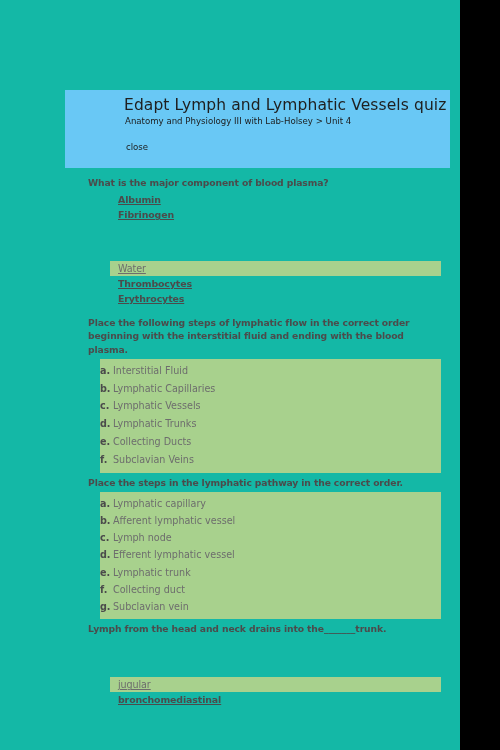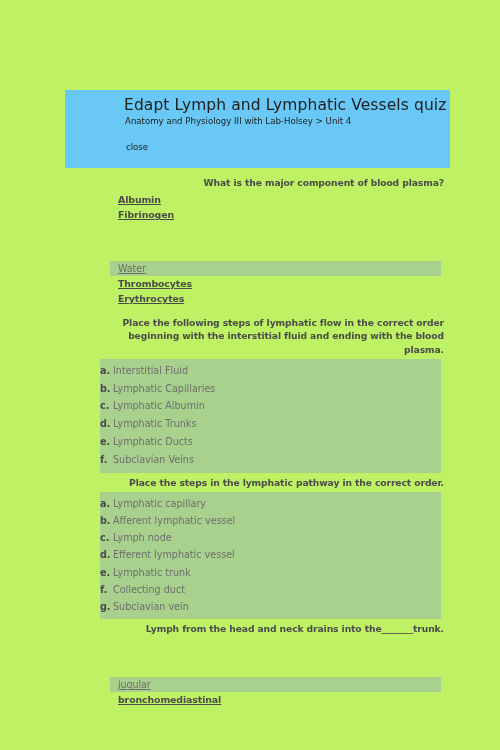--- a/index.html
+++ b/index.html
@@ -12,23 +12,23 @@
     height: 750px;
     position: relative;
     overflow: hidden;
     font-family: "DejaVu Sans", sans-serif;
   }
 
   .page {
     position: absolute;
     left: 0;
     top: 0;
-    width: 500px;
+    width: 460px;
     height: 750px;
-    background: #bef264;
+    background: #14b8a6;
   }
 
   
   .quiz-header {
     position: absolute;
     left: 65px;
     top: 90px;
     width: 385px;
     height: 78px;
     background: #69c8f5;
@@ -74,24 +74,23 @@
   .q-block {
     position: relative;
     margin: 0;
   }
 
   .q-text {
     color: #4b4b4b;
     font-weight: bold;
     font-size: 9.2px;
     line-height: 13.2px;
-    padding-left: 116px;
+    padding-left: 88px;
     padding-right: 56px;
     letter-spacing: -0.1px;
-    text-align: right;
   }
 
   .opt-list {
     list-style: none;
     margin: 0;
     padding: 0;
   }
   .opt {
     color: #4b4b4b;
     font-weight: bold;
@@ -193,23 +192,23 @@
       <div class="spacer-5"></div>
     </div>
 
     <div class="q-block">
       <div class="spacer-5"></div>
       <div class="q-text">Place the following steps of lymphatic flow in the correct order beginning with the interstitial fluid and ending with the blood plasma.</div>
       <div class="spacer-3"></div>
       <div class="order-block">
         <div class="order-item"><span class="marker">a.</span><span>Interstitial Fluid</span></div>
         <div class="order-item"><span class="marker">b.</span><span>Lymphatic Capillaries</span></div>
-        <div class="order-item"><span class="marker">c.</span><span>Lymphatic Albumin</span></div>
+        <div class="order-item"><span class="marker">c.</span><span>Lymphatic Vessels</span></div>
         <div class="order-item"><span class="marker">d.</span><span>Lymphatic Trunks</span></div>
-        <div class="order-item"><span class="marker">e.</span><span>Lymphatic Ducts</span></div>
+        <div class="order-item"><span class="marker">e.</span><span>Collecting Ducts</span></div>
         <div class="order-item"><span class="marker">f.</span><span>Subclavian Veins</span></div>
       </div>
     </div>
 
     <div class="q-block">
       <div class="spacer-3"></div>
       <div class="q-text">Place the steps in the lymphatic pathway in the correct order.</div>
       <div class="spacer-3"></div>
       <div class="order-block tight">
         <div class="order-item"><span class="marker">a.</span><span>Lymphatic capillary</span></div>

